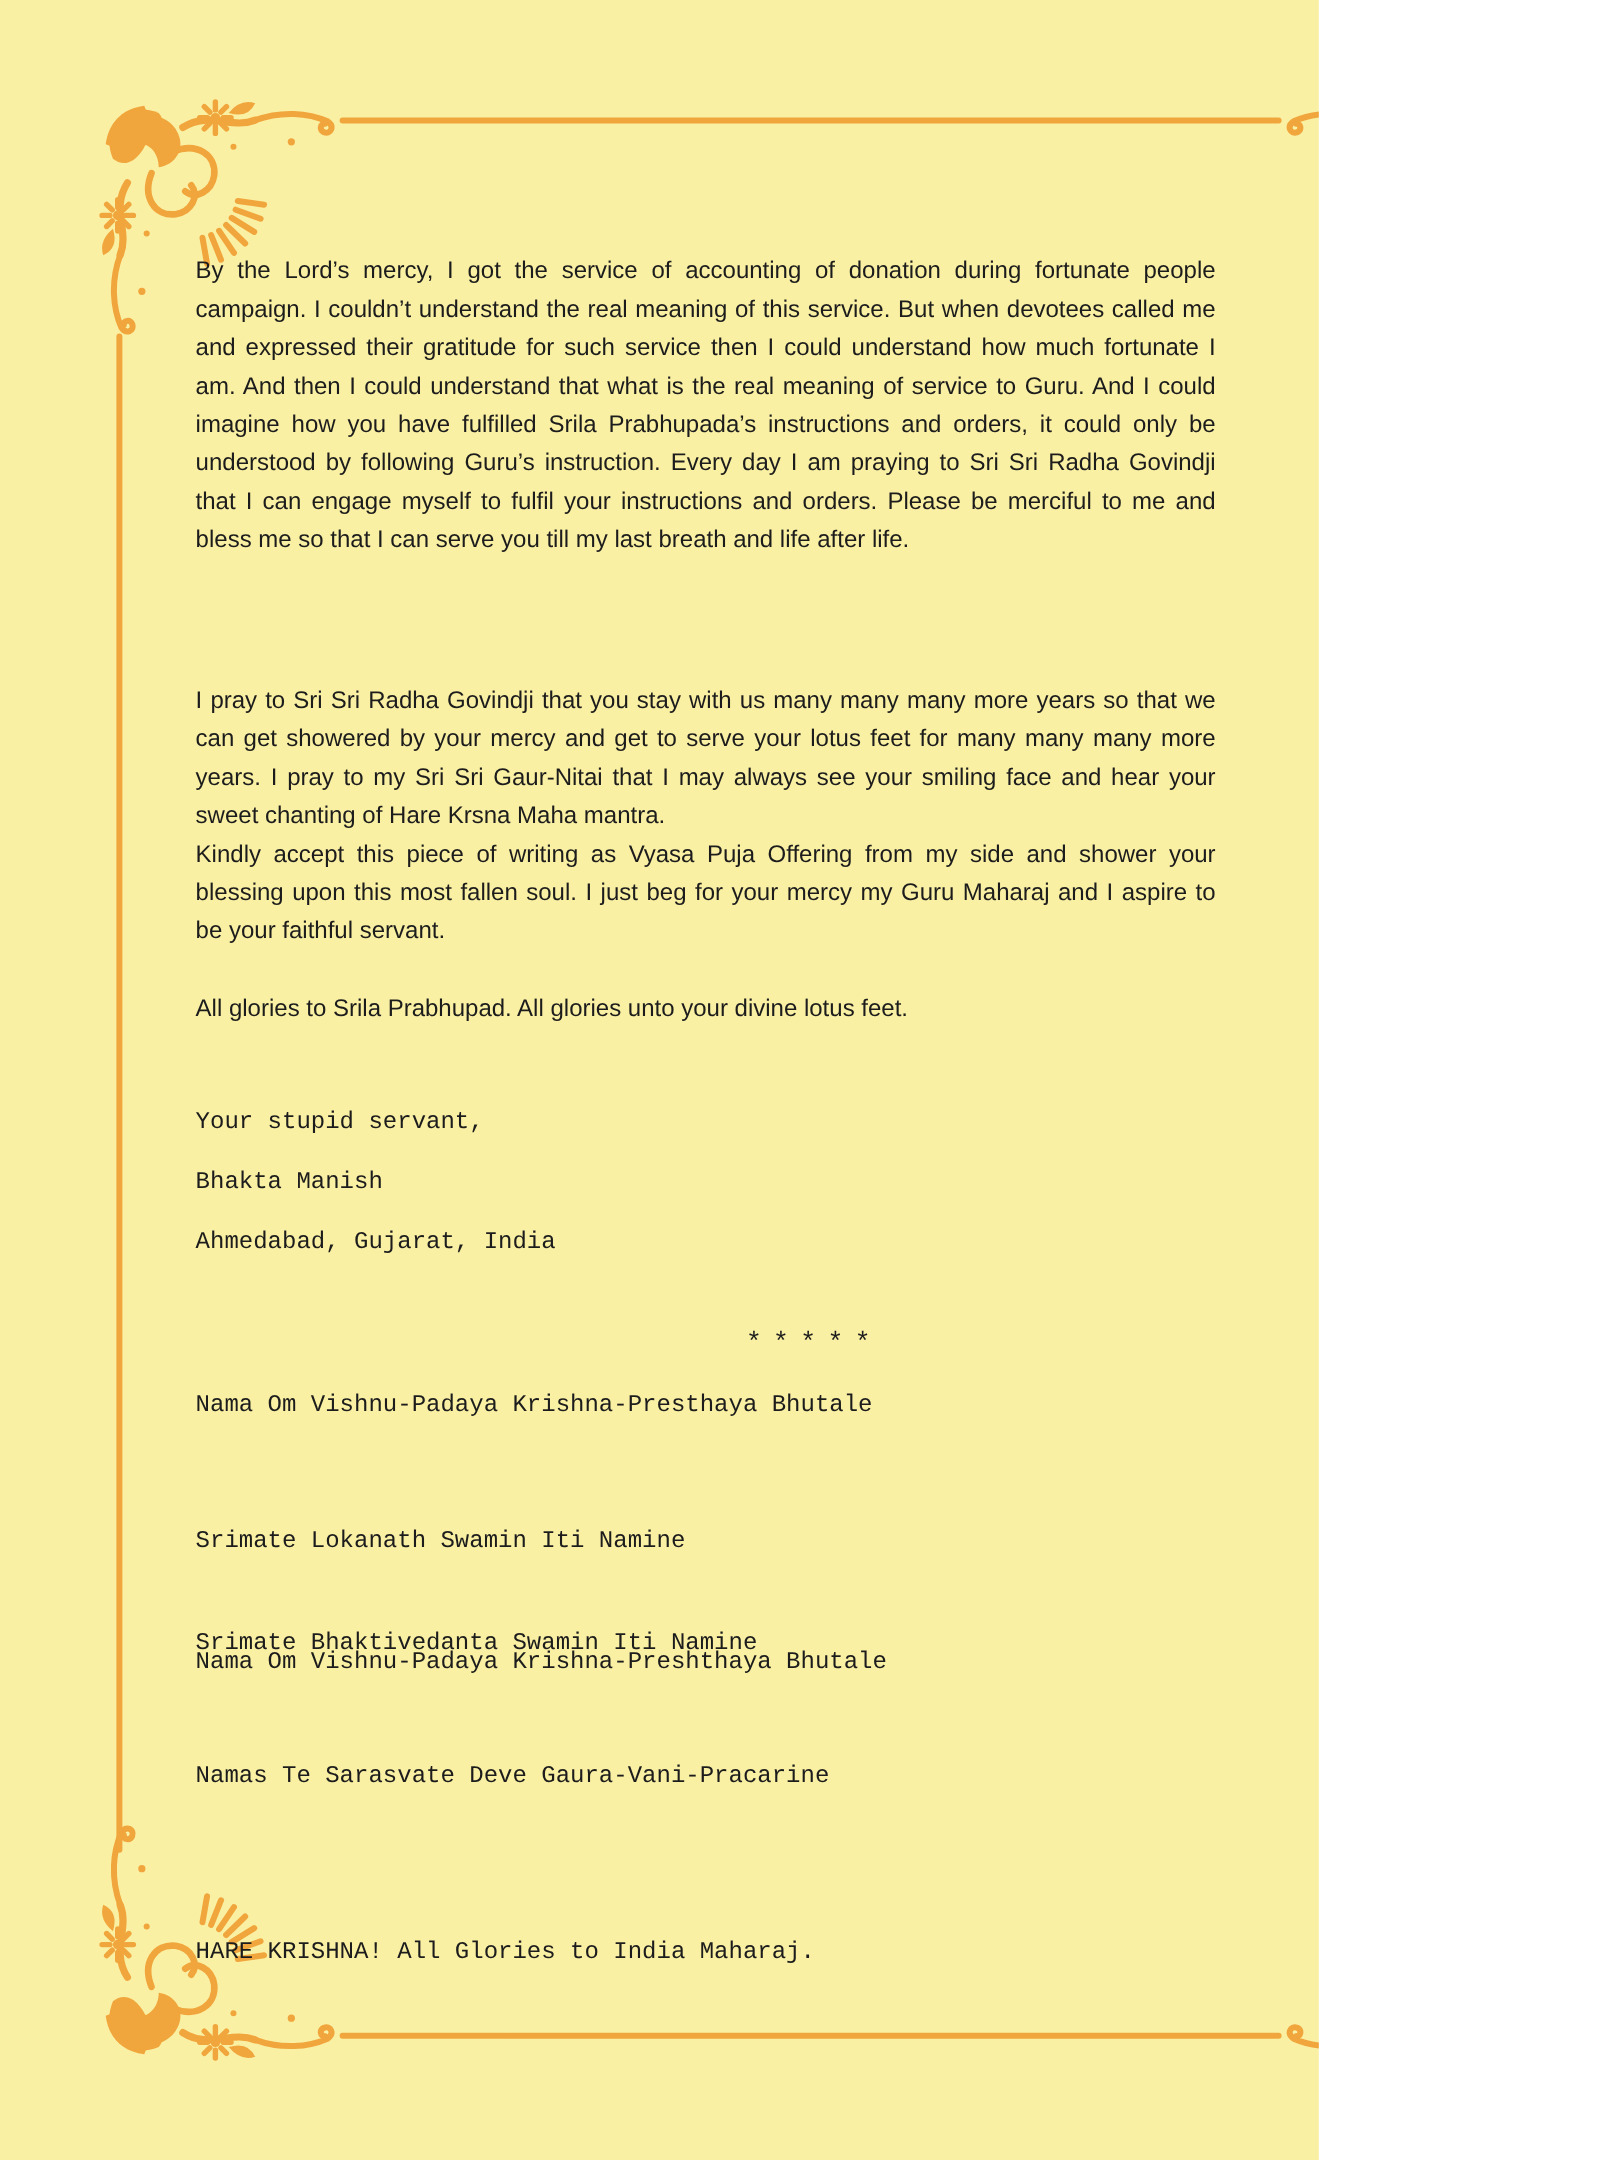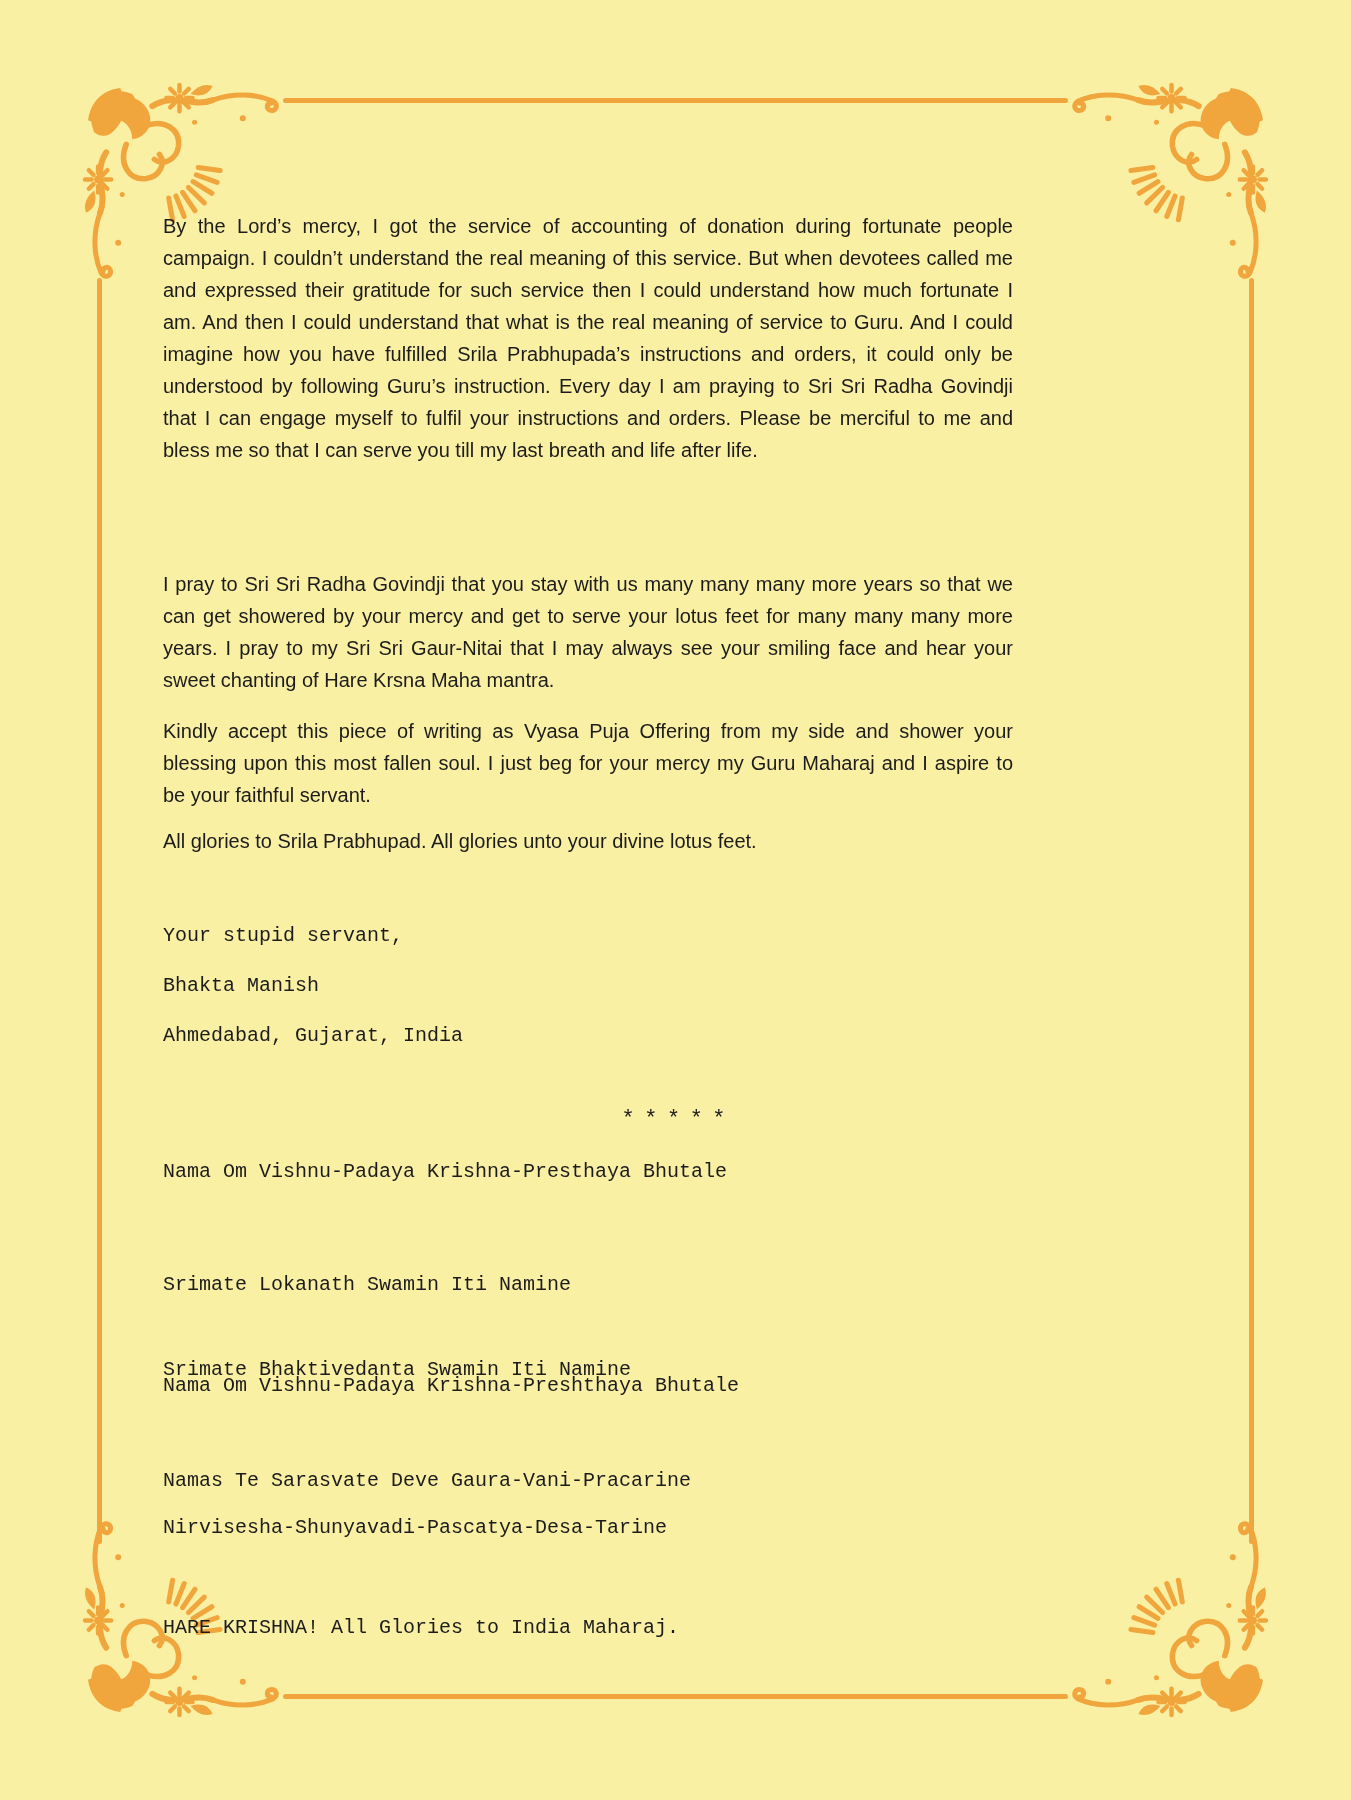--- a/index.html
+++ b/index.html
@@ -4,21 +4,21 @@
 <style>
   :root{
     --bg:#FAF0A4;
     --accent:#F0A63C;
     --text:#1C1C1C;
     --pagenum:#B4281E;
   }
   html,body{margin:0;padding:0;background:#ffffff;}
   .page{
     position:relative;
-    width:1351px;height:1800px;
+    width:1099px;height:1800px;
     background:var(--bg);
     font-family:"Liberation Sans",sans-serif;
     color:var(--text);
     overflow:hidden;
   }
   
   .corner{position:absolute;width:216px;height:216px;color:var(--accent);}
   .corner.tl{left:74px;top:74px;}
   .corner.tr{left:1061px;top:74px;transform:scaleX(-1);}
   .corner.bl{left:74px;top:1510px;transform:scaleY(-1);}
@@ -98,33 +98,32 @@
   <svg class="corner br">
       <use href="#corner-flourish"></use>
     </svg>
   <div class="b-line b-top"></div>
   <div class="b-line b-bottom"></div>
   <div class="b-line b-left"></div>
   <div class="b-line b-right"></div>
 
   <p class="blk justify" style="top:210px">By the Lord’s mercy, I got the service of accounting of donation during fortunate people campaign. I couldn’t understand the real meaning of this service. But when devotees called me and expressed their gratitude for such service then I could understand how much fortunate I am. And then I could understand that what is the real meaning of service to Guru. And I could imagine how you have fulfilled Srila Prabhupada’s instructions and orders, it could only be understood by following Guru’s instruction. Every day I am praying to Sri Sri Radha Govindji that I can engage myself to fulfil your instructions and orders. Please be merciful to me and bless me so that I can serve you till my last breath and life after life.</p>
   <p class="blk justify" style="top:568px">I pray to Sri Sri Radha Govindji that you stay with us many many many more years so that we can get showered by your mercy and get to serve your lotus feet for many many many more years. I pray to my Sri Sri Gaur-Nitai that I may always see your smiling face and hear your sweet chanting of Hare Krsna Maha mantra.</p>
-  <p class="blk justify" style="top:715px">Kindly accept this piece of writing as Vyasa Puja Offering from my side and shower your blessing upon this most fallen soul. I just beg for your mercy my Guru Maharaj and I aspire to be your faithful servant.</p>
+  <p class="blk justify" style="top:696px">Kindly accept this piece of writing as Vyasa Puja Offering from my side and shower your blessing upon this most fallen soul. I just beg for your mercy my Guru Maharaj and I aspire to be your faithful servant.</p>
   <p class="blk" style="top:825px">All glories to Srila Prabhupad. All glories unto your divine lotus feet.</p>
 
   <div class="line" style="top:920px">Your stupid servant,</div>
   <div class="line" style="top:1020px">Ahmedabad, Gujarat, India</div>
   <div class="line" style="top:970px">Bhakta Manish</div>
 
   <div class="center-full separator" style="top:1102px">* * * * *</div>
 
   <div class="line" style="top:1156px">Nama Om Vishnu-Padaya Krishna-Presthaya Bhutale</div>
   <div class="line" style="top:1269px">Srimate Lokanath Swamin Iti Namine</div>
 
   <div class="line" style="top:1370px">Nama Om Vishnu-Padaya Krishna-Preshthaya Bhutale</div>
   <div class="line" style="top:1354px">Srimate Bhaktivedanta Swamin Iti Namine</div>
   <div class="line" style="top:1465px">Namas Te Sarasvate Deve Gaura-Vani-Pracarine</div>
-  <div class="line" style="top:1512px">Nirvisesha-Shunyavadi-Pascatya-Desa-Tarine</div>
 
   <div class="line" style="top:1612px">HARE KRISHNA! All Glories to India Maharaj.</div>
 
 
 </div>
 
 </body></html>

